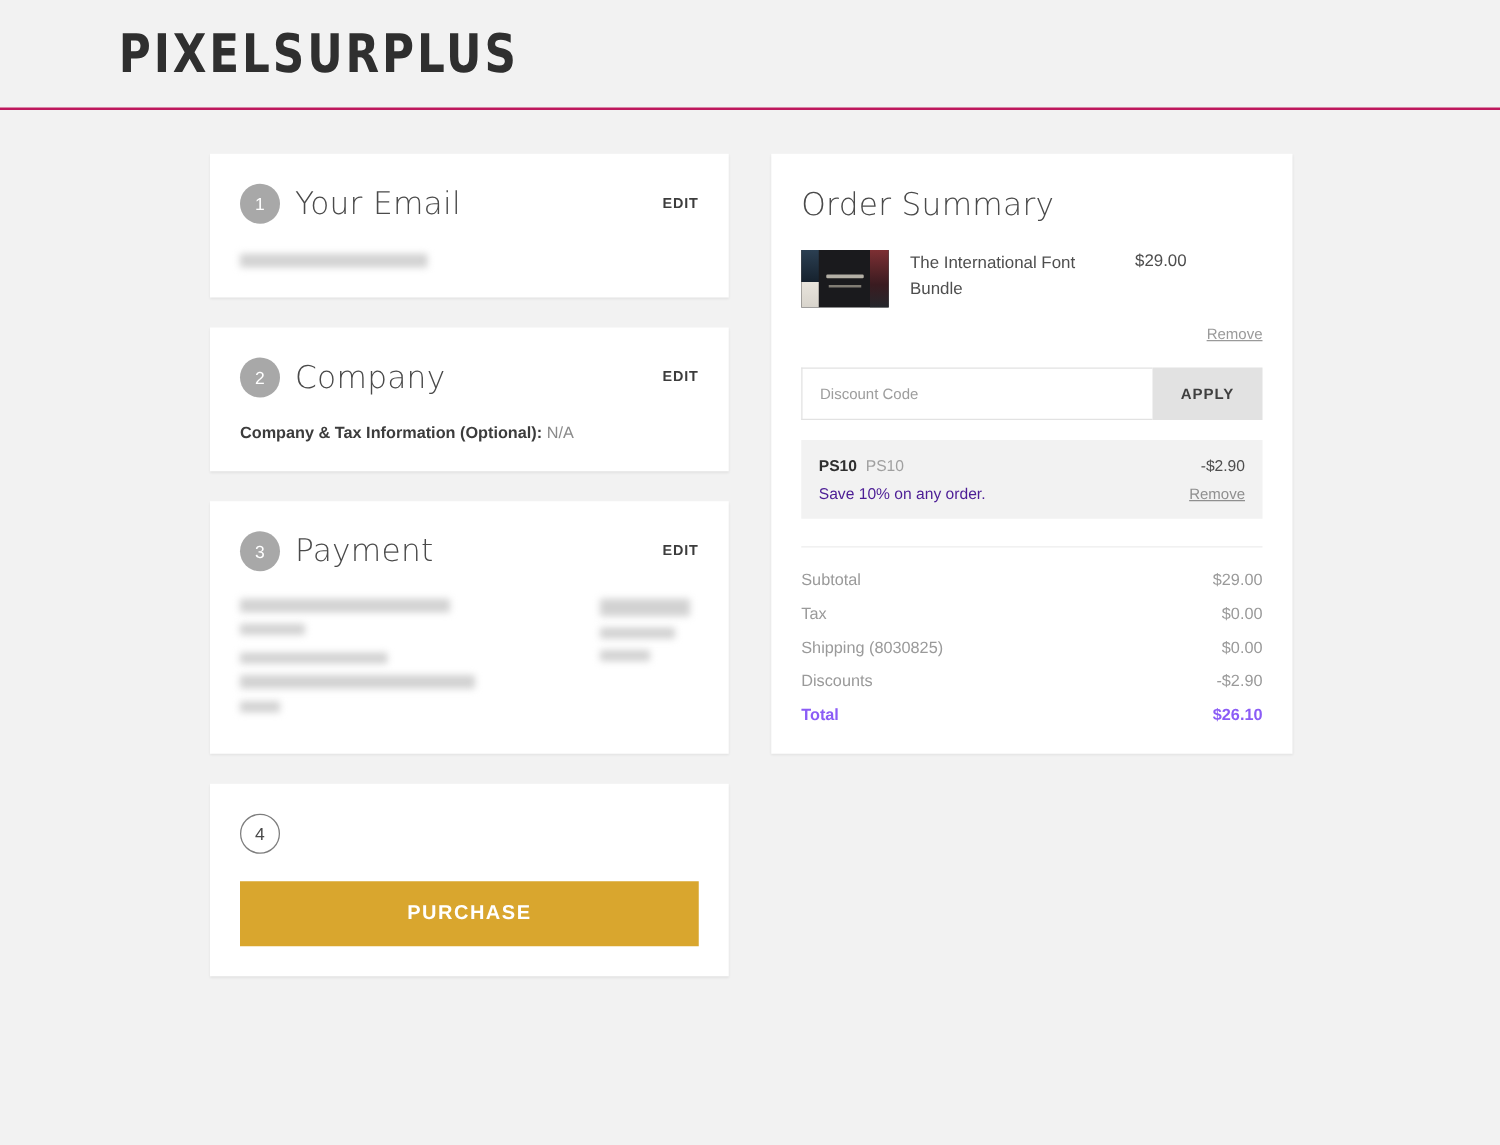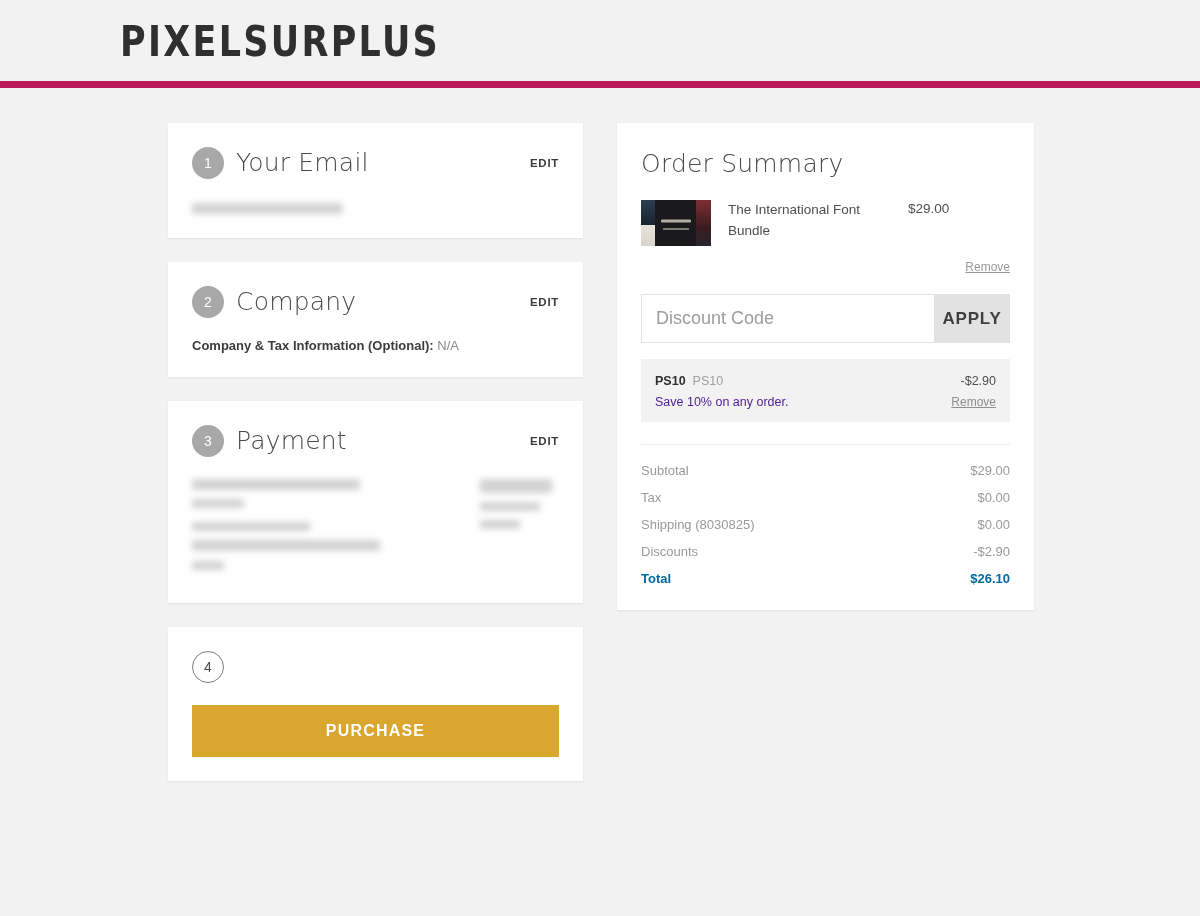--- a/index.html
+++ b/index.html
@@ -12,24 +12,24 @@
     background: #f2f2f2;
     font-family: "Liberation Sans", sans-serif;
     color: #3c3c3c;
     overflow: hidden;
   }
 
   
   .site-header {
     height: 88px;
     background: #f2f2f2;
-    border-bottom: 7px solid #be185d;
+    border-bottom: 2px solid #be185d;
     display: flex;
     align-items: center;
-    padding-left: 120px;
+    padding-left: 95px;
   }
   .brand-logo {
     font-family: "DejaVu Sans", sans-serif;
     font-weight: bold;
     font-size: 38px;
     letter-spacing: 2.5px;
     color: #2f2f2f;
     transform: scaleX(0.92) scaleY(1.12);
     transform-origin: left center;
     line-height: 1;
@@ -197,32 +197,32 @@
     cursor: pointer;
   }
 
   .discount-row { display: flex; margin-top: 20px; }
   .discount-input {
     flex: 1;
     border: 1px solid #e2e2e2;
     border-right: none;
     padding: 13px 14px;
     font-family: "Liberation Sans", sans-serif;
-    font-size: 18px;
+    font-size: 12px;
     color: #b91c1c;
     background: #fff;
     outline: none;
   }
   .discount-input::placeholder { color: #9d9d9d; }
   .apply-btn {
-    width: 76px;
+    width: 88px;
     background: #e2e2e2;
     border: none;
     font-family: "Liberation Sans", sans-serif;
-    font-size: 17px;
+    font-size: 12px;
     font-weight: bold;
     letter-spacing: 0.8px;
     color: #3f3f3f;
     cursor: pointer;
   }
 
   .applied-code {
     margin-top: 16px;
     background: #f2f2f2;
     padding: 12px 14px 13px 14px;
@@ -235,21 +235,21 @@
   .ac-remove { font-size: 12px; color: #8f8f8f; text-decoration: underline; cursor: pointer; }
 
   .totals { margin-top: 22px; border-top: 1px solid #ededed; padding-top: 18px; }
   .total-row {
     display: flex; justify-content: space-between;
     font-size: 13px;
     color: #9a9a9a;
     margin-bottom: 12px;
     gap: 44px;
   }
-  .total-row.grand { color: #0369a1; font-weight: bold; margin-bottom: 0; }
+  .total-row.grand { color: #8b5cf6; font-weight: bold; margin-bottom: 0; }
 </style>
 </head>
 <body>
 
 <header class="site-header">
   <div class="brand-logo">PIXELSURPLUS</div>
 </header>
 
 <main class="checkout-wrap">
 

